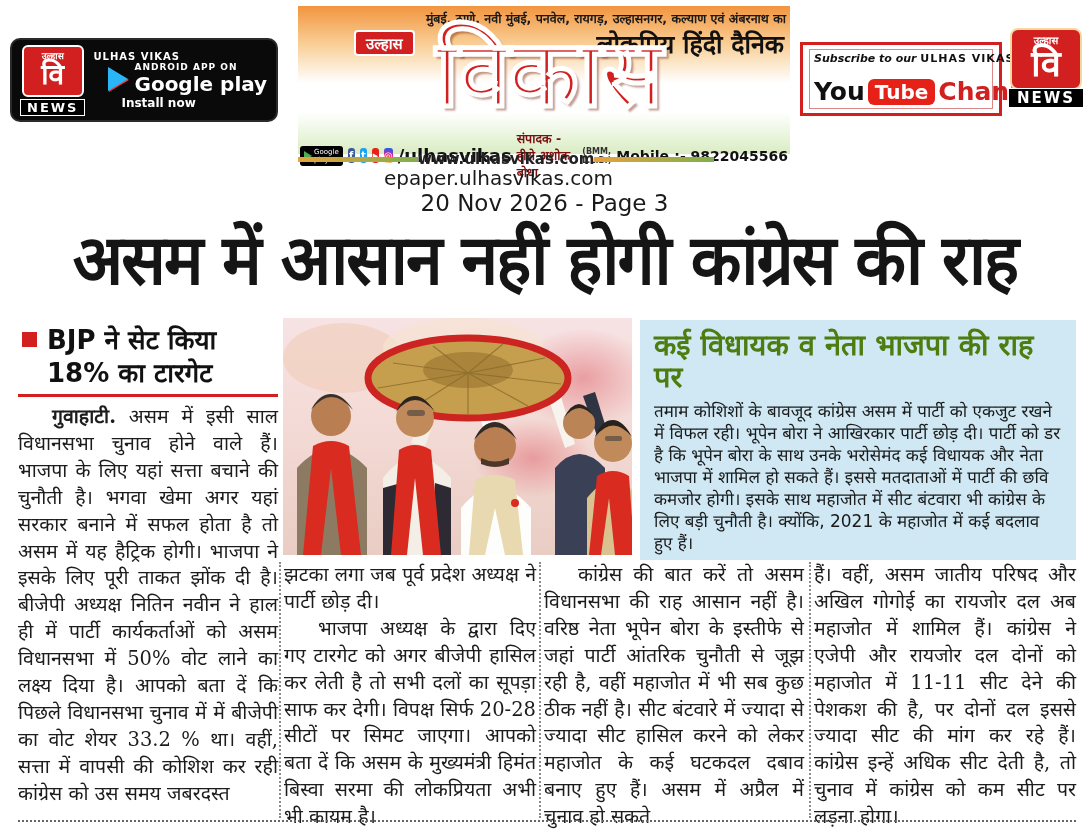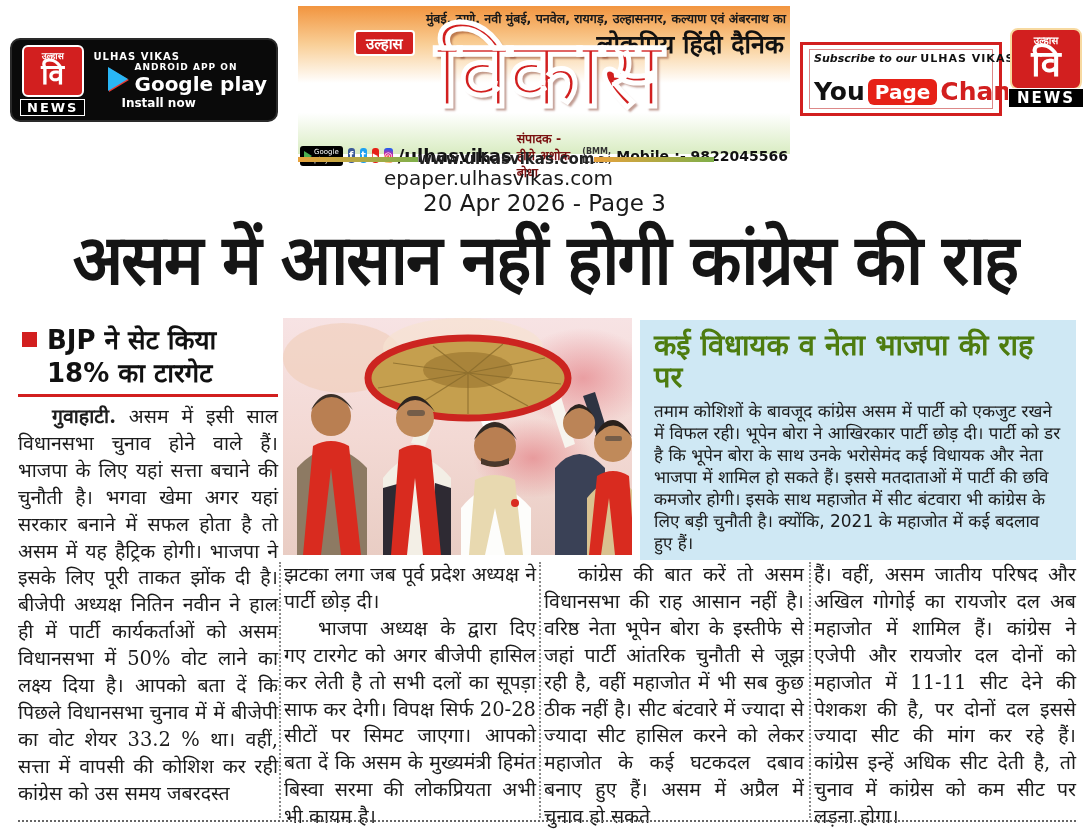--- a/index.html
+++ b/index.html
@@ -164,36 +164,36 @@
     </div>
   </div>
 
   <div class="yt-badge">
     <div class="inner">
       <div class="yt-l1">
         <span class="sub">Subscribe to our </span><span class="uv">ULHAS VIKAS</span>
       </div>
       <div class="yt-l2">
         <span class="yt-you">You</span>
-        <span class="yt-tube">Page</span>
+        <span class="yt-tube">Tube</span>
         <span class="yt-channel">Channel</span>
       </div>
     </div>
   </div>
 
   <div class="corner-logo">
     <div class="red-box">
       <span class="small">उल्हास</span>
       <span class="glyph">वि</span>
     </div>
     <div class="news">NEWS</div>
   </div>
 
   <div class="epaper-url">epaper.ulhasvikas.com</div>
-  <div class="epaper-date">20 Apr 2026 - Page 3</div>
+  <div class="epaper-date">20 Nov 2026 - Page 3</div>
 
   <div class="headline">असम में आसान नहीं होगी कांग्रेस की राह</div>
 
   <div class="subhead">
     <span class="red-sq"></span>
     <span class="subhead-text">
       <span>BJP ने सेट किया</span><br>
       <span>18% का टारगेट</span>
     </span>
   </div>

